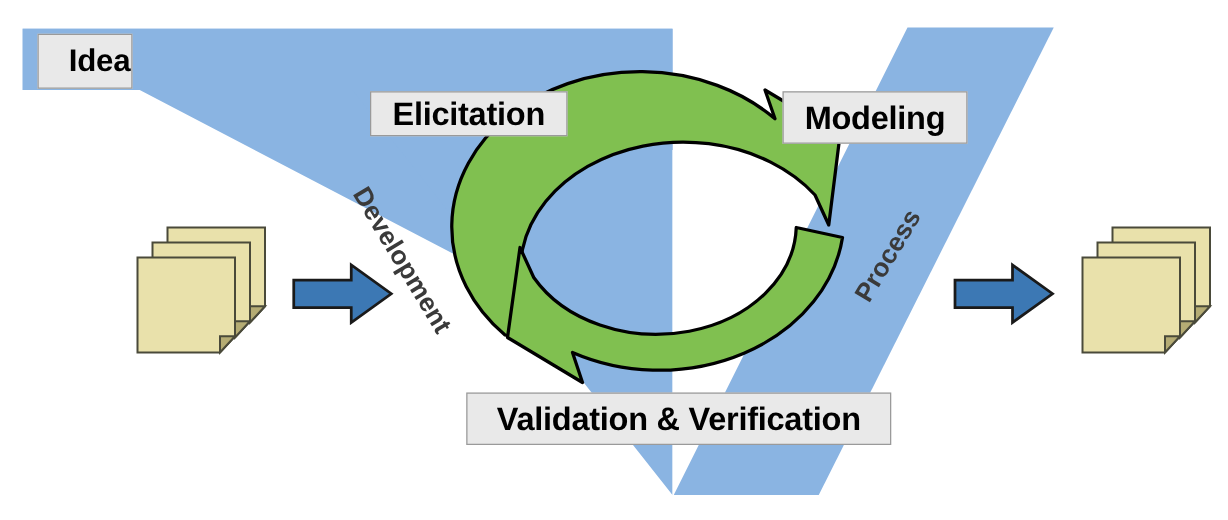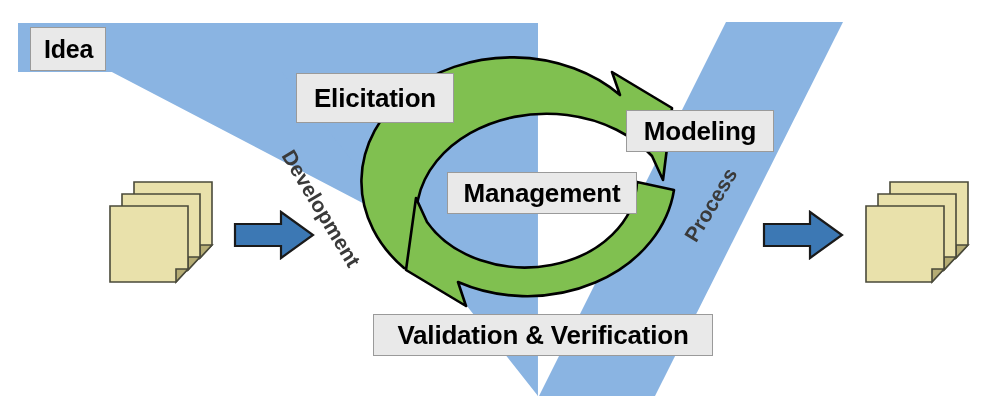--- a/index.html
+++ b/index.html
@@ -39,32 +39,31 @@
     align-items: center;
     justify-content: center;
     white-space: nowrap;
     letter-spacing: -0.2px;
   }
   #box-idea {
     left: 30px;  top: 27px;
     width: 76px; height: 44px;
     font-size: 25px;
     justify-content: flex-start;
-    padding-left: 13px;
+    padding-left: 24px;
   }
   #box-elicitation {
     left: 296px; top: 73px;
-    width: 158px; height: 50px;
+    width: 158px; height: 36px;
     font-size: 26px;
   }
   #box-modeling {
     left: 626px; top: 73px;
     width: 148px; height: 42px;
     font-size: 26px;
-    margin-top: 37px;
   }
   #box-management {
     left: 447px; top: 172px;
     width: 190px; height: 42px;
     font-size: 26px;
   }
   #box-validation {
     left: 373px; top: 294px;
     width: 340px; height: 42px;
     font-size: 26px;
@@ -170,17 +169,16 @@
   <div class="axis-caption" id="caption-development">Development</div>
 
   <div class="axis-caption" id="caption-process">Process</div>
 
   <div class="label-box" id="box-idea">Idea</div>
 
   <div class="label-box" id="box-elicitation">Elicitation</div>
 
   <div class="label-box" id="box-modeling">Modeling</div>
 
-  <div class="label-box" id="box-management">Management</div>
 
   <div class="label-box" id="box-validation">Validation &amp; Verification</div>
 
 </div>
 
 </body></html>

